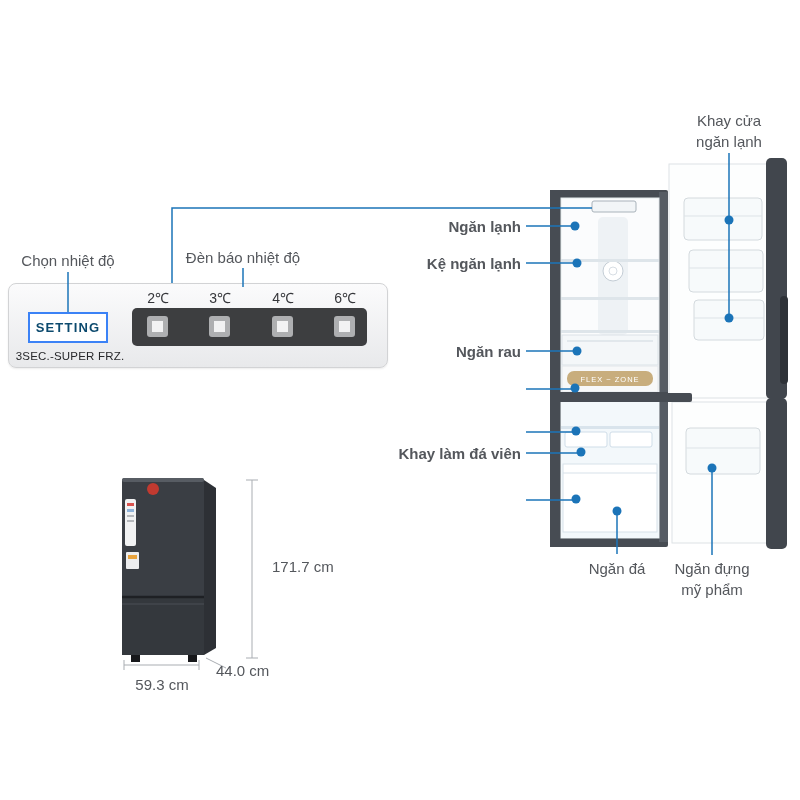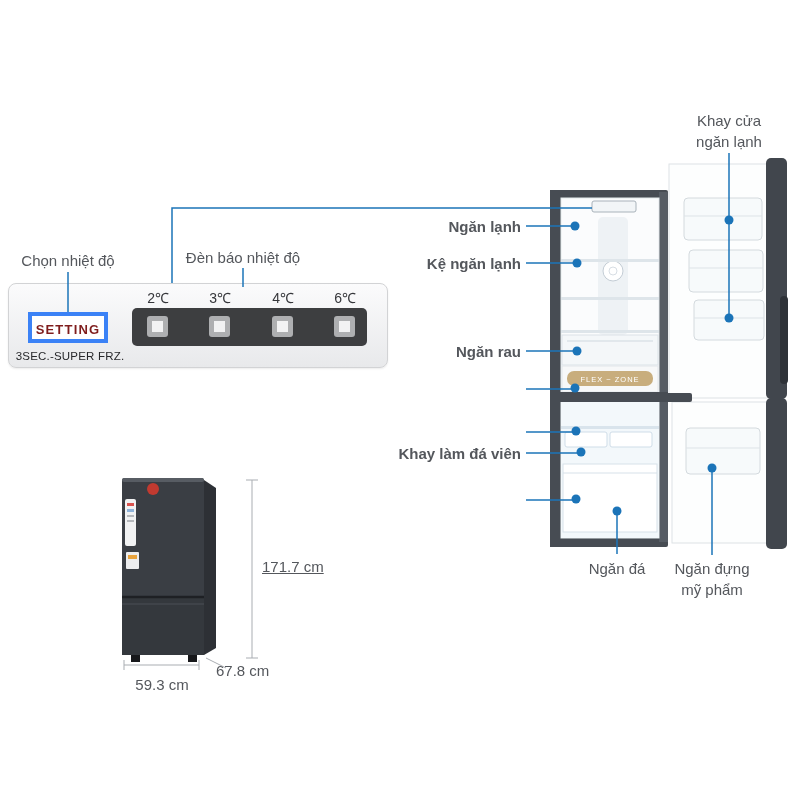--- a/index.html
+++ b/index.html
@@ -16,22 +16,22 @@
   .panel-bg { position:absolute; left:8px; top:283px; width:380px; height:85px;
     background:linear-gradient(180deg,#fbfbfc,#e8e9eb); border:1px solid #d2d3d5;
     border-radius:8px; box-shadow:0 1px 2px rgba(0,0,0,.08); z-index:0; }
   .temp { position:absolute; top:288px; width:44px; text-align:center; font-size:14px;
     color:#35363a; z-index:1; }
   .strip { position:absolute; left:132px; top:308px; width:235px; height:38px;
     background:#3d3e40; border-radius:5px; z-index:1; }
   .btn { position:absolute; top:8px; width:21px; height:21px; background:#aeafb1; border-radius:3px; }
   .btn-in { position:absolute; left:5px; top:5px; width:11px; height:11px; background:#f2f2f3; }
   .setting-box { position:absolute; left:28px; top:312px; width:80px; height:31px;
-    border:4px solid #3b82f6; background:#fff; z-index:1; font-size:13px; font-weight:bold;
-    letter-spacing:1.2px; color:#7f1d1d; text-align:center; line-height:27px; }
+    border:2px solid #3b82f6; background:#fff; z-index:1; font-size:13px; font-weight:bold;
+    letter-spacing:1.2px; color:#0c4a6e; text-align:center; line-height:27px; }
   .setting-caption { position:absolute; left:0; top:350px; width:140px; text-align:center;
     font-size:11.5px; color:#26272a; letter-spacing:.2px; z-index:1; }
 
   #art { position:absolute; left:0; top:0; z-index:2; pointer-events:none; }
 </style>
 </head>
 <body>
 
 <div id="canvas">
 
@@ -172,17 +172,17 @@
   <div class="label center" style="left:168px; top:247px; width:150px;">Đèn báo nhiệt độ</div>
 
   <div class="label center" style="left:683px; top:110px; width:92px;">Khay cửa ngăn lạnh</div>
   <div class="label right" style="left:361px; top:216px; width:160px;">Ngăn lạnh</div>
   <div class="label right" style="left:361px; top:253px; width:160px;">Kệ ngăn lạnh</div>
   <div class="label right" style="left:361px; top:341px; width:160px;">Ngăn rau</div>
   <div class="label right" style="left:361px; top:443px; width:160px;">Khay làm đá viên</div>
   <div class="label center" style="left:567px; top:558px; width:100px;">Ngăn đá</div>
   <div class="label center" style="left:664px; top:558px; width:96px;">Ngăn đựng mỹ phẩm</div>
 
-  <div class="label" style="left:262px; top:556px;text-decoration:underline;">171.7 cm</div>
-  <div class="label" style="left:216px; top:660px;">67.8 cm</div>
+  <div class="label" style="left:272px; top:556px;">171.7 cm</div>
+  <div class="label" style="left:216px; top:660px;">44.0 cm</div>
   <div class="label center" style="left:126px; top:674px; width:72px;">59.3 cm</div>
 
 </div>
 
 </body></html>

